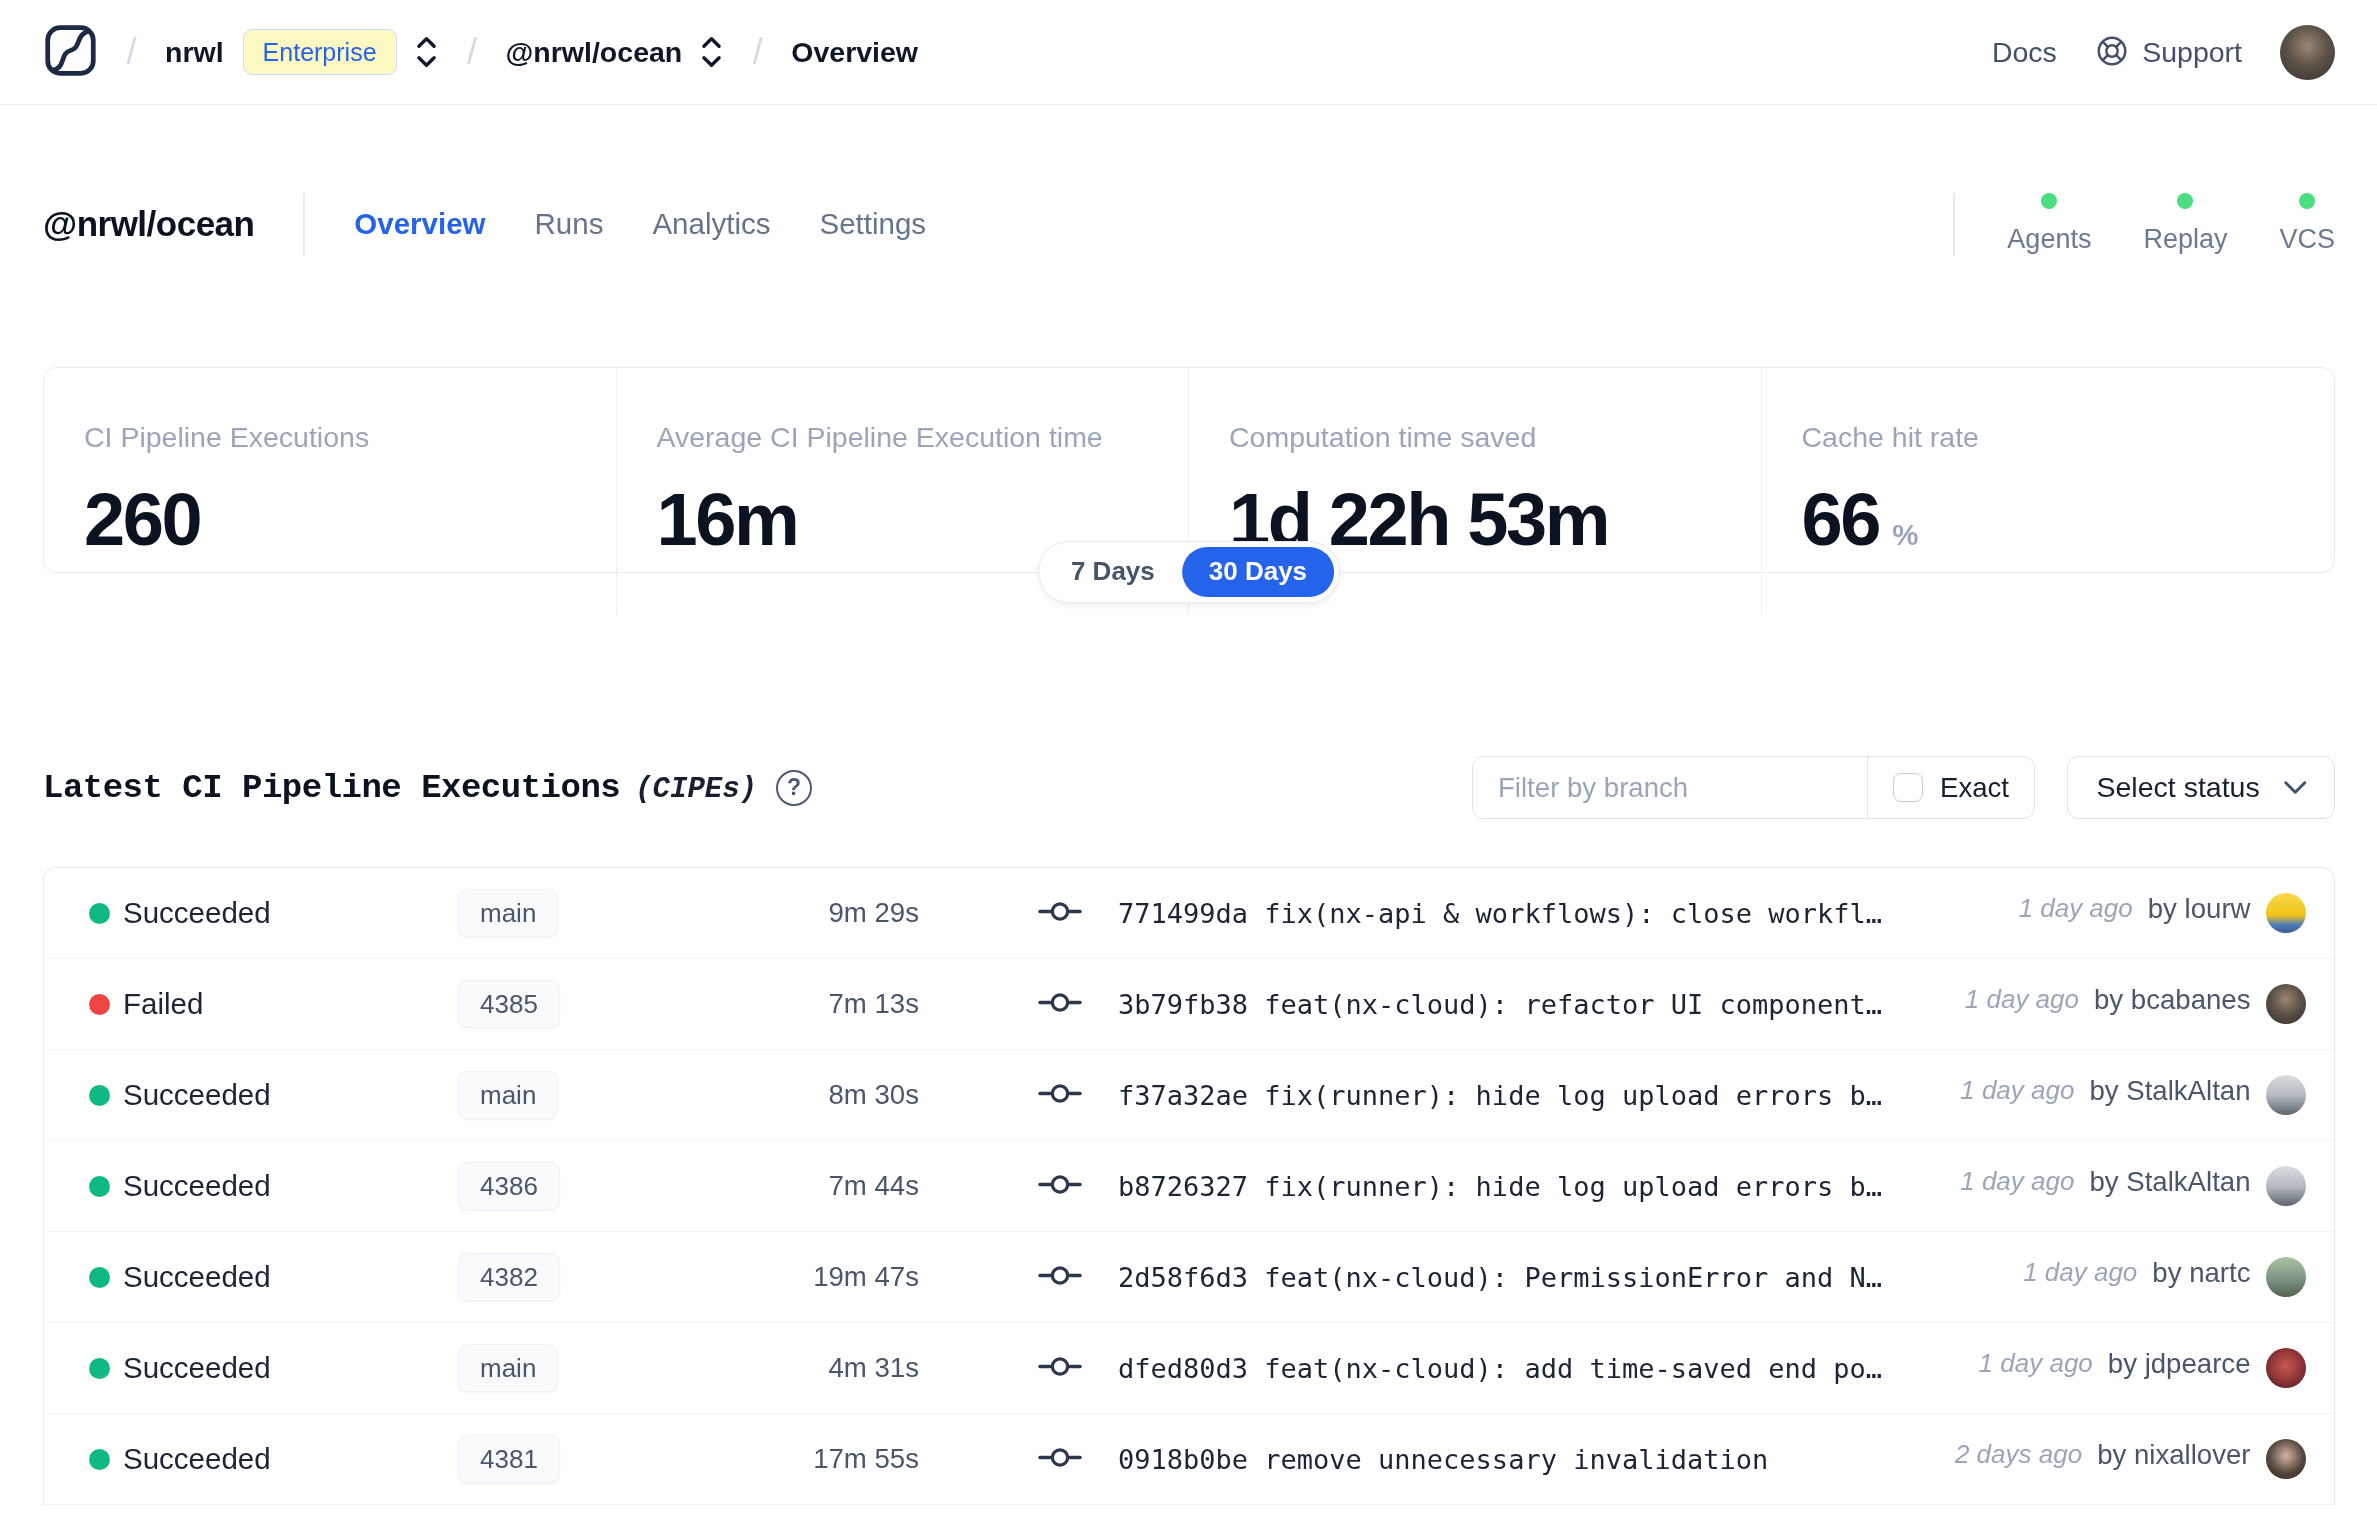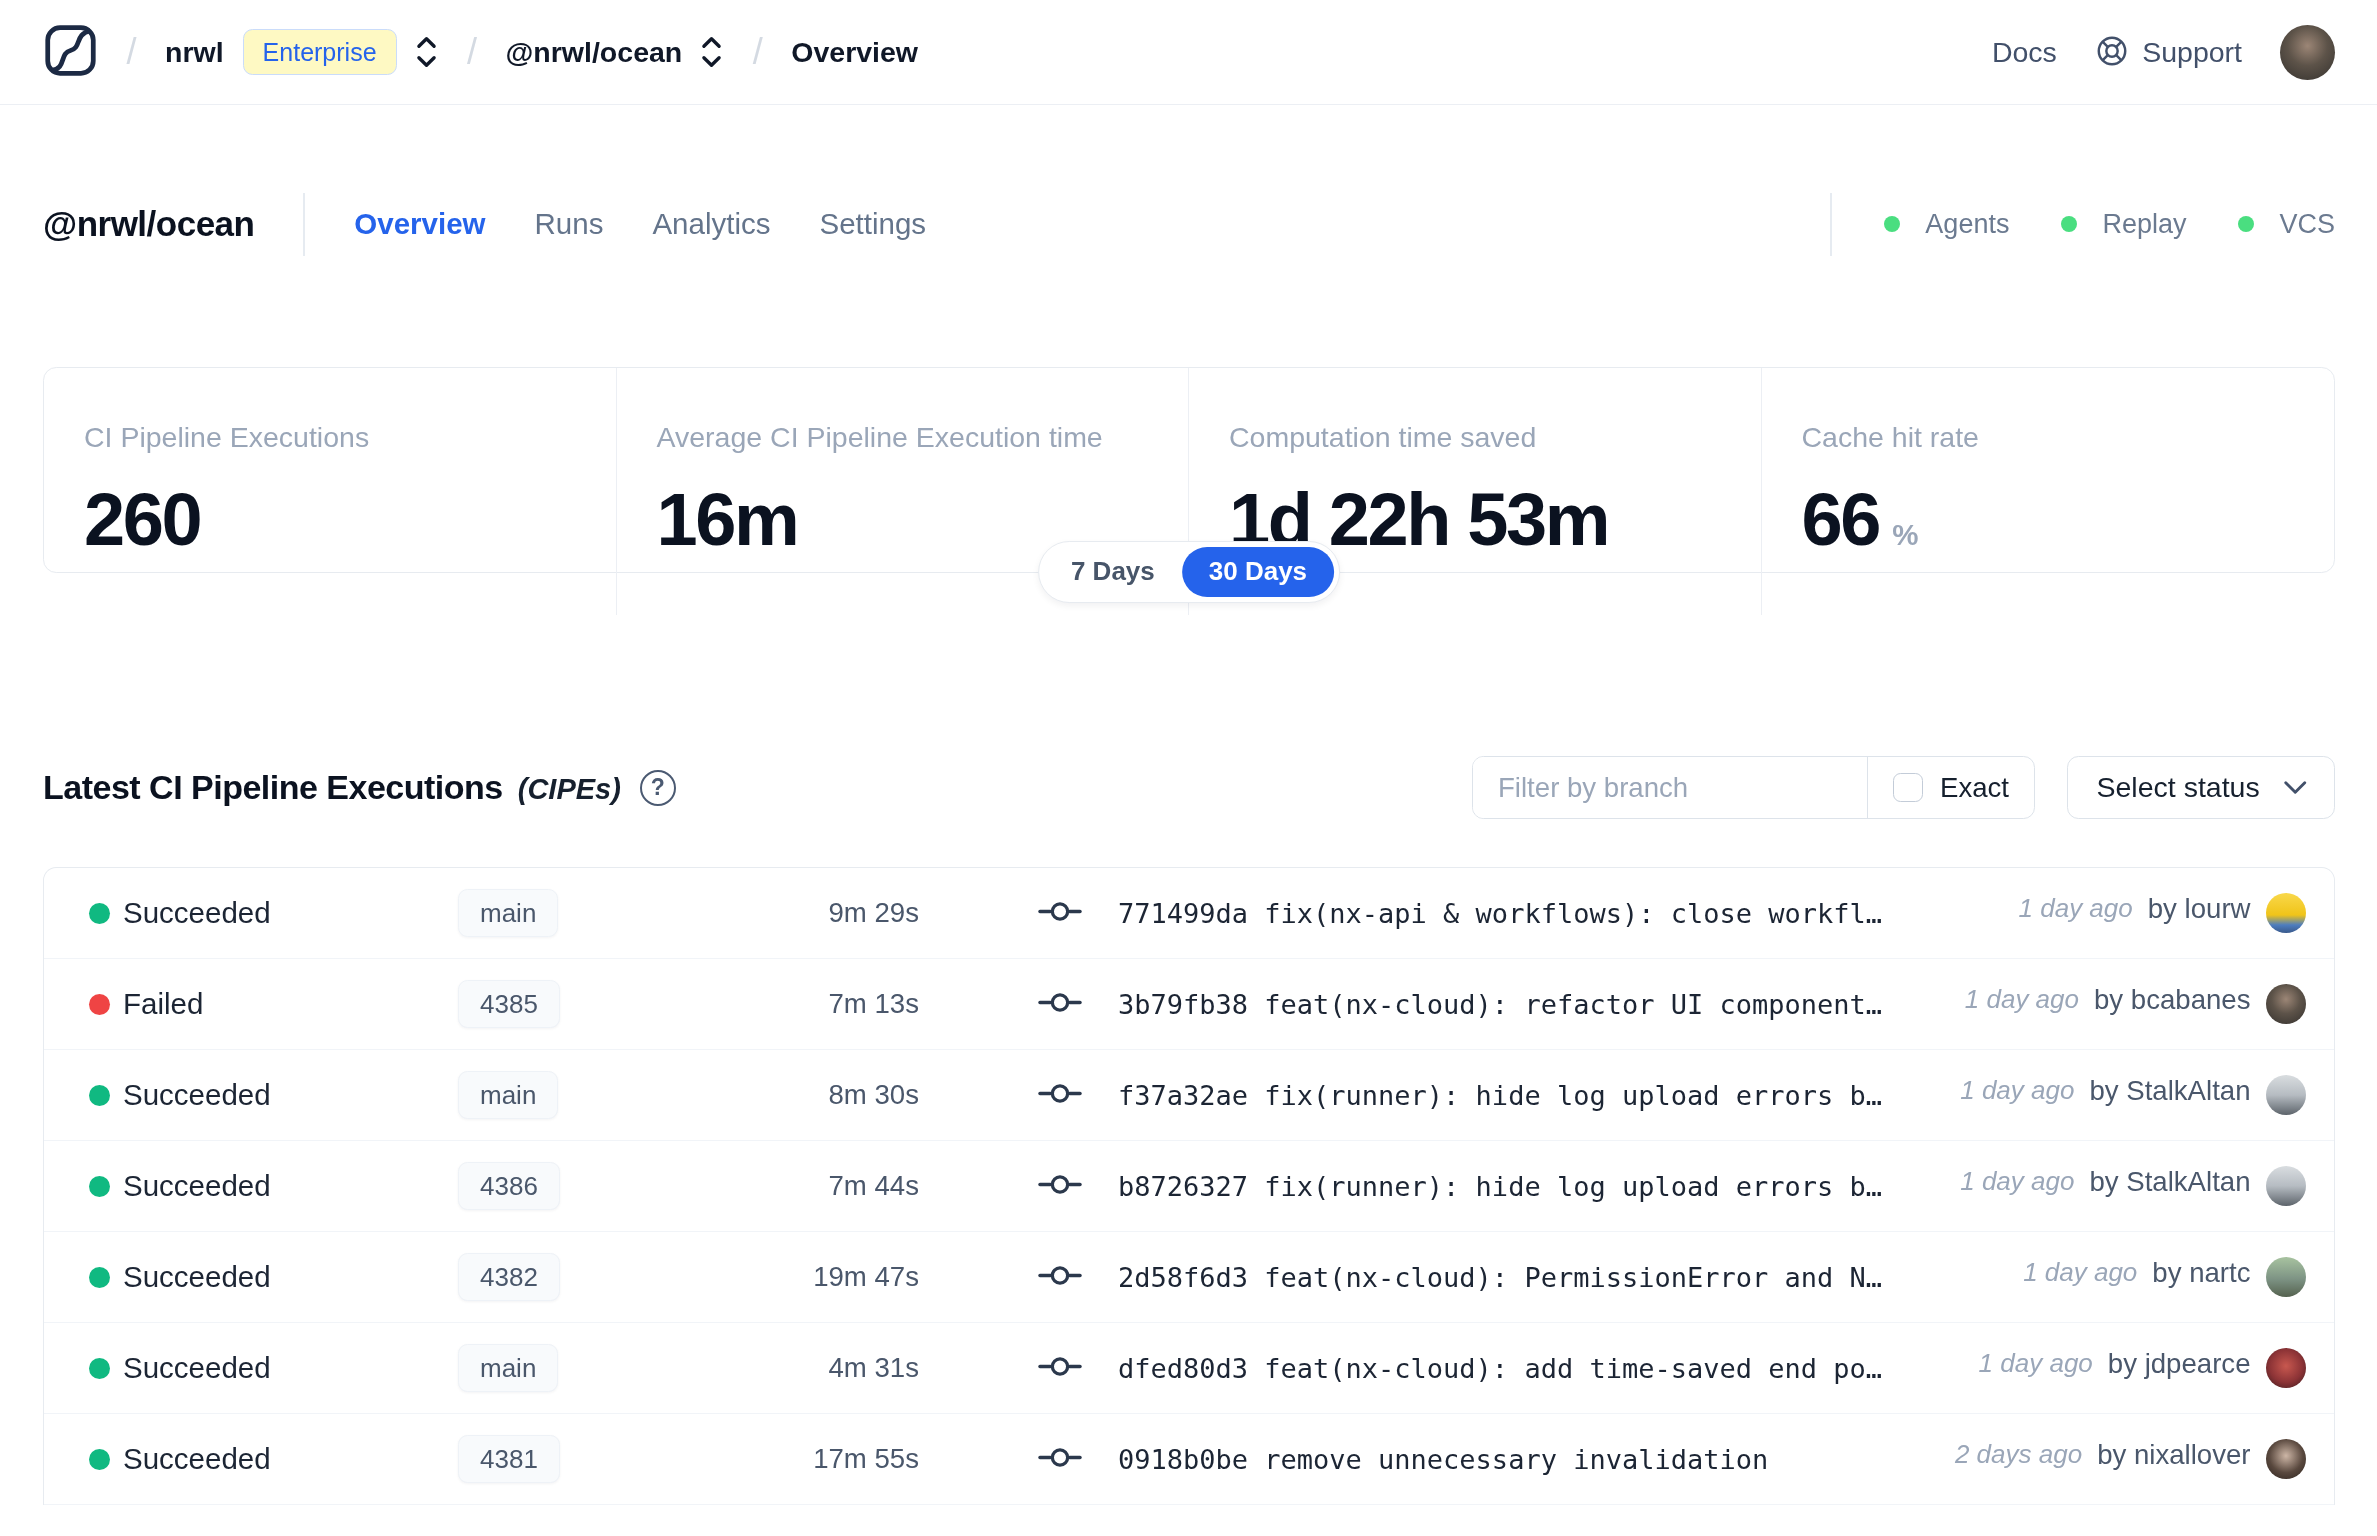--- a/index.html
+++ b/index.html
@@ -21,21 +21,21 @@
   .avatar-lg { width:55px; height:55px; border-radius:50%; }
 
   
   .ws-header { margin-top:81px; height:76px; padding:0 43px; display:flex; align-items:center; }
   .ws-title { font-size:35px; font-weight:700; letter-spacing:-0.5px; color:#0b1220; }
   .vdiv { width:1.9px; height:63px; background:#e6ebf1; margin:0 49px; }
   .tabs { display:flex; align-items:center; gap:49px; }
   .tab { font-size:29.5px; font-weight:500; color:#64748b; cursor:pointer; }
   .tab.active { color:#2563eb; font-weight:600; }
   .ws-right { margin-left:auto; display:flex; align-items:center; gap:52px; }
-  .indicator { display:flex; align-items:center; gap:25px; font-size:27px; color:#6b7a90; cursor:pointer; }
+  .indicator { display:flex; align-items:center; gap:15px; font-size:27px; color:#6b7a90; cursor:pointer;flex-direction:column; }
   .ind-dot { width:16px; height:16px; border-radius:50%; background:#4ade80; }
 
   
   .stats-wrap { margin:105px 43px 0; position:relative; }
   .stats-card { border:1.9px solid #e7ebf0; border-radius:13.3px; background:#fff;
     display:grid; grid-template-columns:repeat(4,1fr); height:206px; }
   .stat-cell { padding:53px 40px; border-right:1.9px solid #eceff4; }
   .stat-cell:last-child { border-right:none; }
   .cell-label { font-size:28.5px; font-weight:500; color:#9aa6b8; }
   .cell-value { margin-top:23px; font-size:74px; font-weight:800; letter-spacing:-2.4px;
@@ -44,21 +44,21 @@
 
   .period-toggle { position:absolute; left:50%; bottom:-29.5px; transform:translateX(-50%);
     background:#fff; border:1.9px solid #e7ebf0; border-radius:950px; padding:4.8px;
     display:flex; box-shadow:0 2.9px 7.6px rgba(15,23,42,.06); }
   .period-option { font-size:26px; font-weight:600; color:#475569; padding:9.5px 27px;
     border-radius:950px; cursor:pointer; white-space:nowrap; }
   .period-option.active { background:#2563eb; color:#fff; }
 
   
   .cipe-header { margin:181px 43px 0; height:67px; display:flex; align-items:center; }
-  .cipe-title-wrap { display:flex; align-items:baseline; gap:15px; }
+  .cipe-title-wrap { display:flex; align-items:baseline; gap:15px;font-family:Liberation Mono, monospace; }
   .cipe-title { font-size:34px; font-weight:700; letter-spacing:-0.5px; color:#0b1220; }
   .cipe-suffix { font-size:29px; font-weight:600; font-style:italic; color:#16202e; }
   .help-icon { width:36px; height:36px; border:2.9px solid #4b5a72; border-radius:50%;
     display:flex; align-items:center; justify-content:center; font-size:23px; font-weight:700;
     color:#4b5a72; margin-left:19px; align-self:center; cursor:pointer; }
   .cipe-filters { margin-left:auto; display:flex; align-items:center; gap:32px; }
   .filter-group { display:flex; align-items:stretch; height:63px; width:563px;
     border:1.9px solid #dde3ea; border-radius:11.4px; overflow:hidden; background:#fff; }
   .branch-input { border:none; outline:none; flex:1; padding:0 25px; font-size:27.6px;
     font-family:"Liberation Sans", sans-serif; color:#0f172a; min-width:0; }

